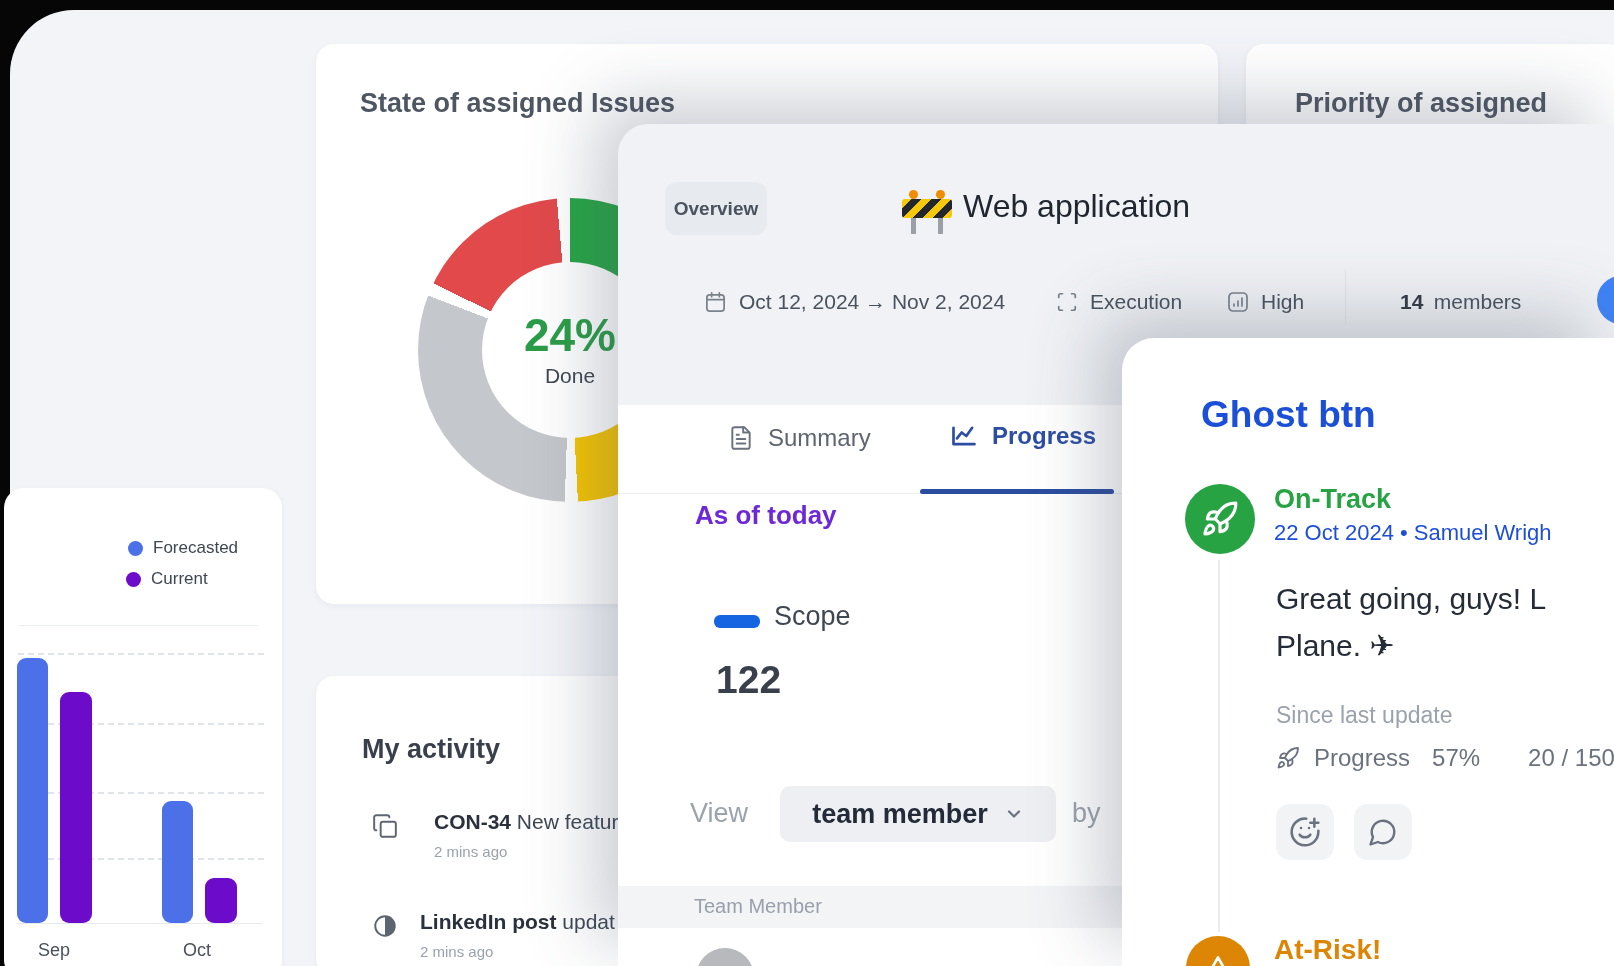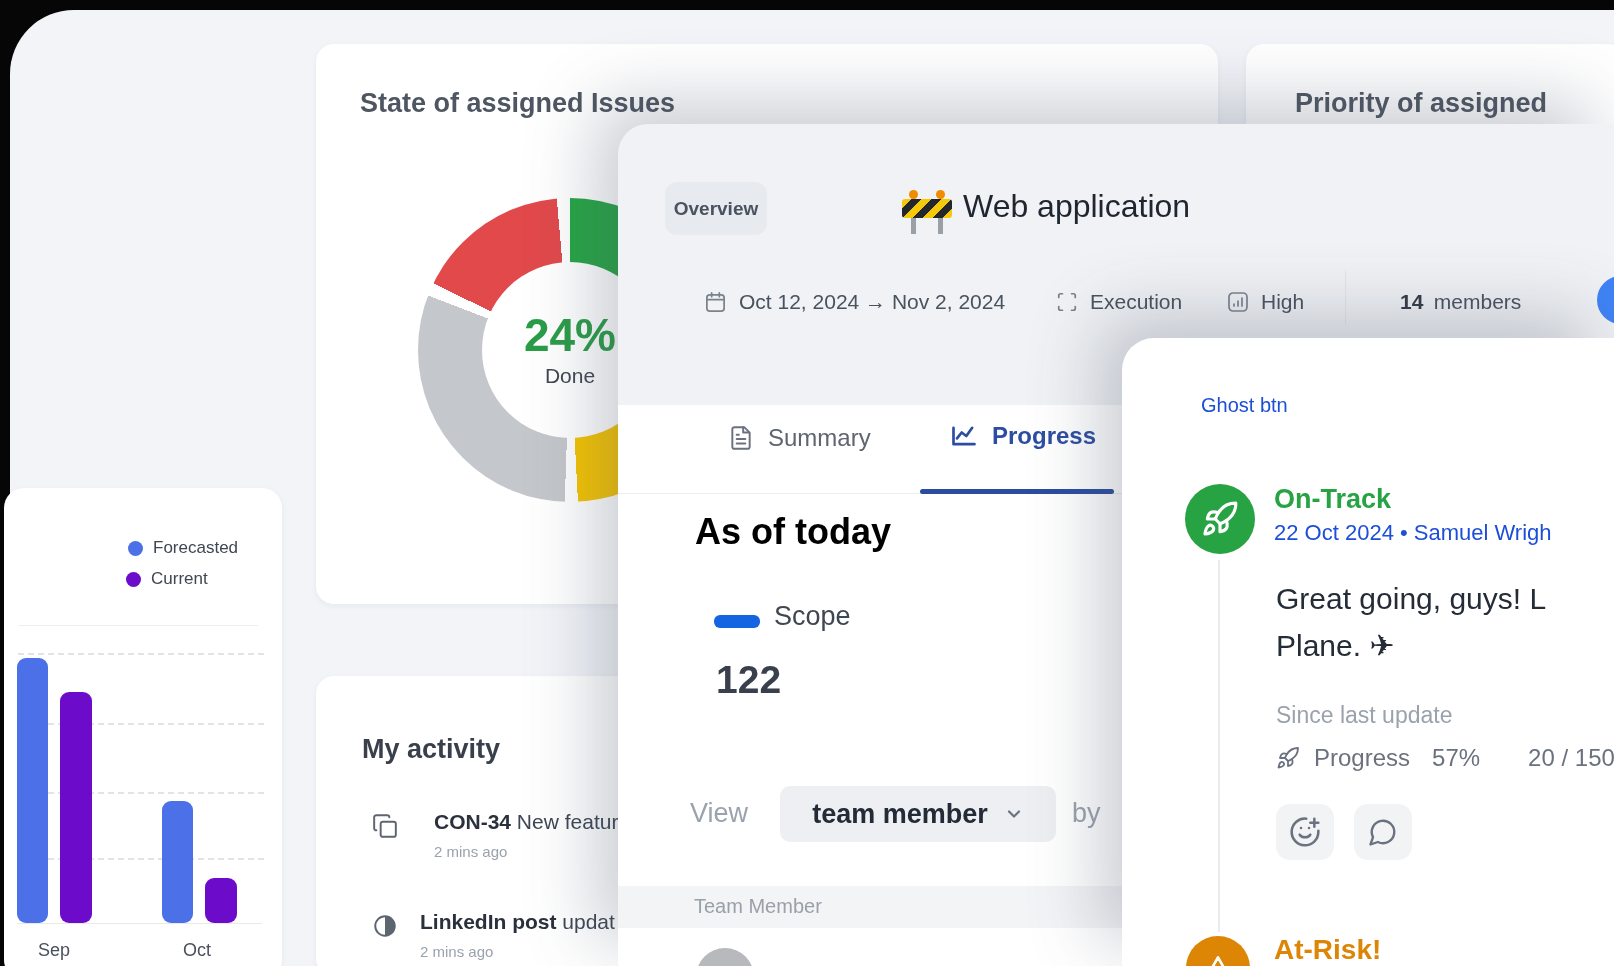--- a/index.html
+++ b/index.html
@@ -164,21 +164,21 @@
       </div>
       <div class="abs" style="left:950px;top:422px;display:flex;align-items:center;gap:14px;cursor:pointer;">
         <svg width="28" height="28" viewBox="0 0 24 24" fill="none" stroke="#2c4da2" stroke-width="2.3" stroke-linecap="round" stroke-linejoin="round">
             <path d="M3 5v14h18"></path>
             <path d="m6 14 4-5 4 3 5-7"></path>
           </svg>
         <span class="tab-label" style="color:#2c4da2;font-weight:600;">Progress</span>
       </div>
       <div class="abs" style="left:920px;top:489px;width:194px;height:5px;background:#2b4d9f;border-radius:3px;"></div>
 
-      <div class="abs" style="left:695px;top:511px;font-size:36px;font-weight:700;color:#000000;white-space:nowrap;">As of today</div>
+      <div class="abs" style="left:695px;top:500px;font-size:26px;font-weight:700;color:#6d28d9;white-space:nowrap;">As of today</div>
 
       <div class="abs" style="left:714px;top:615px;width:46px;height:13px;border-radius:6px;background:#1565e2;"></div>
       <div class="abs" style="left:774px;top:601px;font-size:27px;color:#3f4752;">Scope</div>
       <div class="abs" style="left:716px;top:658px;font-size:39px;font-weight:700;color:#39404c;">122</div>
 
       <div class="abs" style="left:690px;top:798px;font-size:27px;color:#9aa2ac;">View</div>
       <div class="abs" style="left:780px;top:786px;width:276px;height:56px;background:#edeff2;border-radius:10px;display:flex;align-items:center;justify-content:center;gap:16px;cursor:pointer;">
         <span style="font-size:27px;font-weight:600;color:#222b37;white-space:nowrap;">team member</span>
         <svg width="20" height="20" viewBox="0 0 24 24" fill="none" stroke="#6a7280" stroke-width="2.6" stroke-linecap="round" stroke-linejoin="round">
             <path d="m6 9 6 6 6-6"></path>
@@ -187,21 +187,21 @@
       <div class="abs" style="left:1072px;top:798px;font-size:27px;color:#9aa2ac;">by</div>
 
       <div class="abs" style="left:618px;top:886px;width:1006px;height:42px;background:#f3f4f6;"></div>
       <div class="abs" style="left:694px;top:895px;font-size:20px;color:#99a0aa;">Team Member</div>
       <div class="abs" style="left:696px;top:948px;width:58px;height:58px;border-radius:50%;background:#b7b9bd;"></div>
     </div>
   </div>
 
   <div class="abs overlay ov-update">
     <div class="inner" style="left:-1122px;top:-338px;">
-      <div class="abs" style="left:1201px;top:394px;font-size:20px;font-weight:400;color:#1c4fd7;cursor:pointer;white-space:nowrap;">Ghost btn</div>
+      <div class="abs" style="left:1201px;top:394px;font-size:37px;font-weight:700;color:#1c4fd7;cursor:pointer;white-space:nowrap;">Ghost btn</div>
 
       <div class="abs" style="left:1218px;top:560px;width:2px;height:372px;background:#e9ebee;"></div>
 
       <div class="abs" style="left:1185px;top:484px;width:70px;height:70px;border-radius:50%;background:#27a344;display:flex;align-items:center;justify-content:center;">
         <svg width="38" height="38" viewBox="0 0 24 24" fill="none" stroke="#fff" stroke-width="2" stroke-linecap="round" stroke-linejoin="round">
             <path d="M4.5 16.5c-1.5 1.26-2 5-2 5s3.74-.5 5-2c.71-.84.7-2.13-.09-2.91a2.18 2.18 0 0 0-2.91-.09z"></path>
             <path d="m12 15-3-3a22 22 0 0 1 2-3.95A12.88 12.88 0 0 1 22 2c0 2.72-.78 7.5-6 11a22.35 22.35 0 0 1-4 2z"></path>
             <path d="M9 12H4s.55-3.03 2-4c1.62-1.08 5 0 5 0"></path>
             <path d="M12 15v5s3.03-.55 4-2c1.08-1.62 0-5 0-5"></path>
           </svg>

